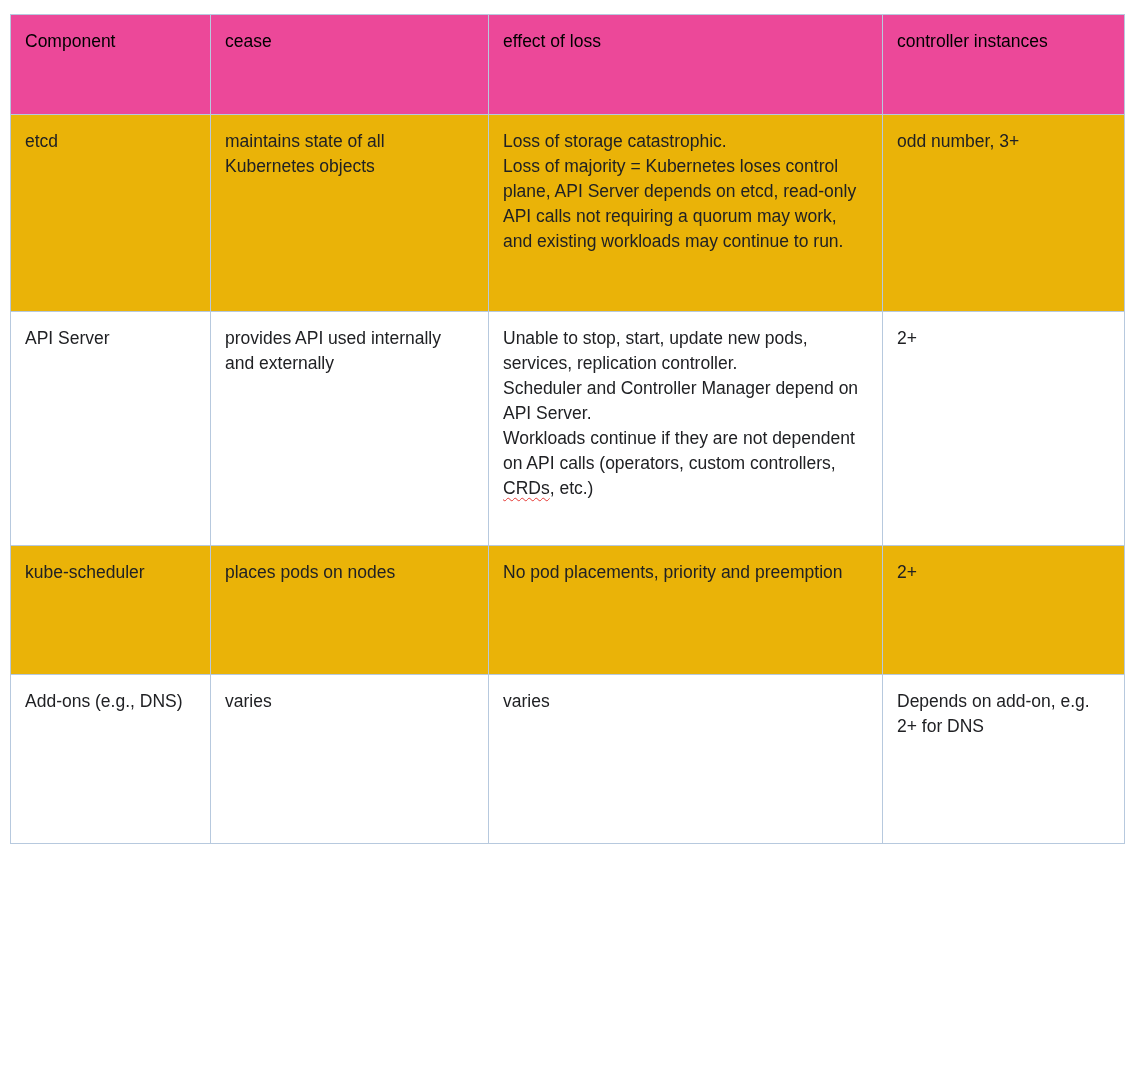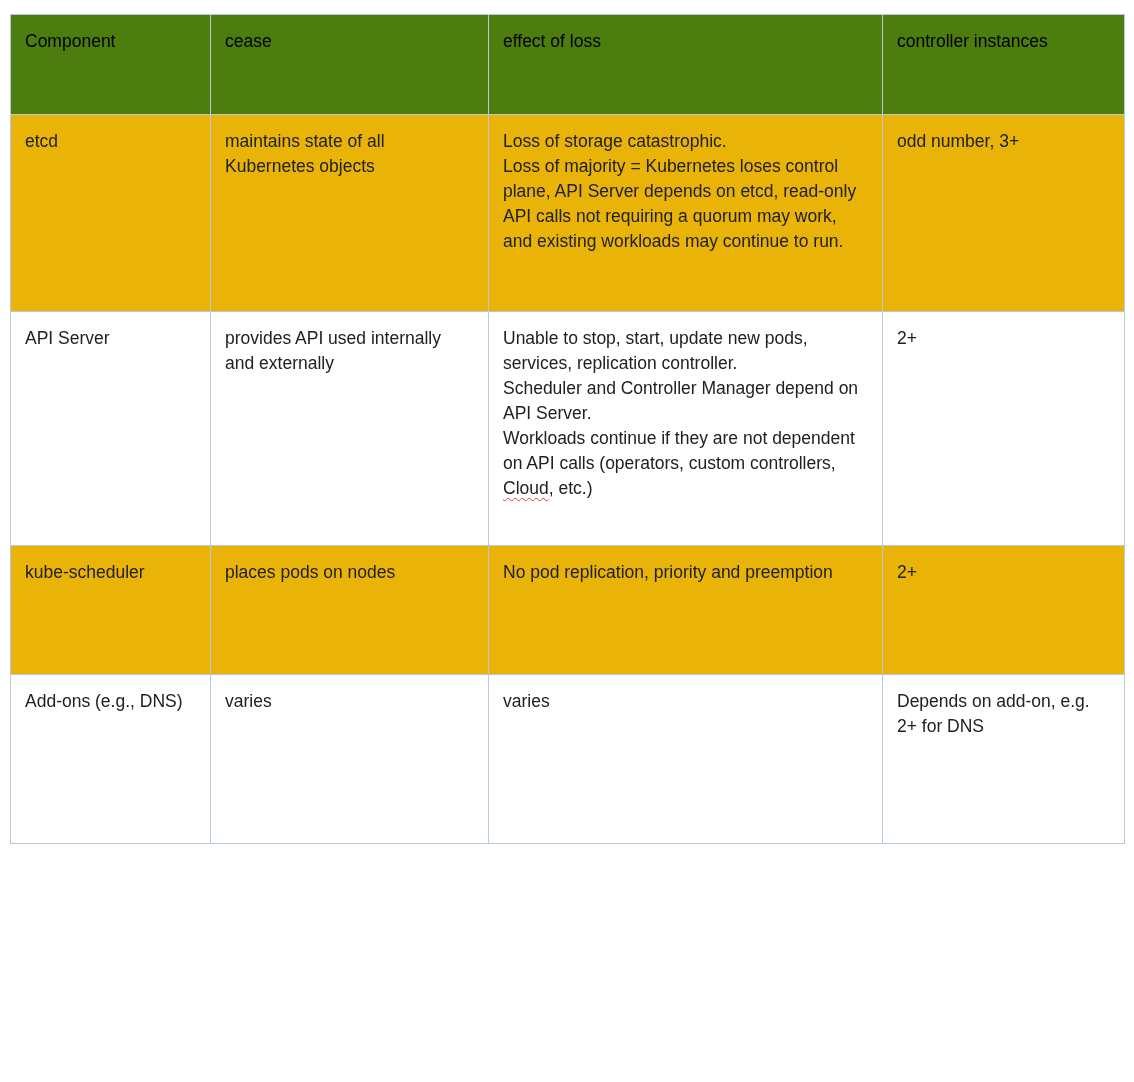--- a/index.html
+++ b/index.html
@@ -33,21 +33,21 @@
   table.k8s-table td {
     vertical-align: top;
     text-align: left;
     font-weight: normal;
     font-size: 17.5px;
     line-height: 25px;
     padding: 14px 14px 14px 14px;
     border: 1px solid #b7c9de;
   }
   thead th {
-    background: #4d7c0f;
+    background: #ec4899;
     color: #000000;
     border: 1px solid #6d9eeb;
     height: 100px;
     box-sizing: border-box;
     padding-top: 18px;
     margin-top: 40px;
   }
   tbody tr.shade td {
     background: #eab308;
   }
@@ -100,29 +100,29 @@
         </td>
         <td>odd number, 3+</td>
       </tr>
 
       <tr class="plain r2">
         <td>API Server</td>
         <td>provides API used internally and externally</td>
         <td>
           <span class="line">Unable to stop, start, update new pods, services, replication controller.</span>
           <span class="line">Scheduler and Controller Manager depend on API Server.</span>
-          <span class="line">Workloads continue if they are not dependent on API calls (operators, custom controllers, <span class="squiggle">Cloud</span>, etc.)</span>
+          <span class="line">Workloads continue if they are not dependent on API calls (operators, custom controllers, <span class="squiggle">CRDs</span>, etc.)</span>
         </td>
         <td>2+</td>
       </tr>
 
       <tr class="shade r3">
         <td>kube-scheduler</td>
         <td>places pods on nodes</td>
-        <td>No pod replication, priority and preemption</td>
+        <td>No pod placements, priority and preemption</td>
         <td>2+</td>
       </tr>
 
 
 
       <tr class="plain r6">
         <td>Add-ons (e.g., DNS)</td>
         <td>varies</td>
         <td>varies</td>
         <td>Depends on add-on, e.g. 2+ for DNS</td>

